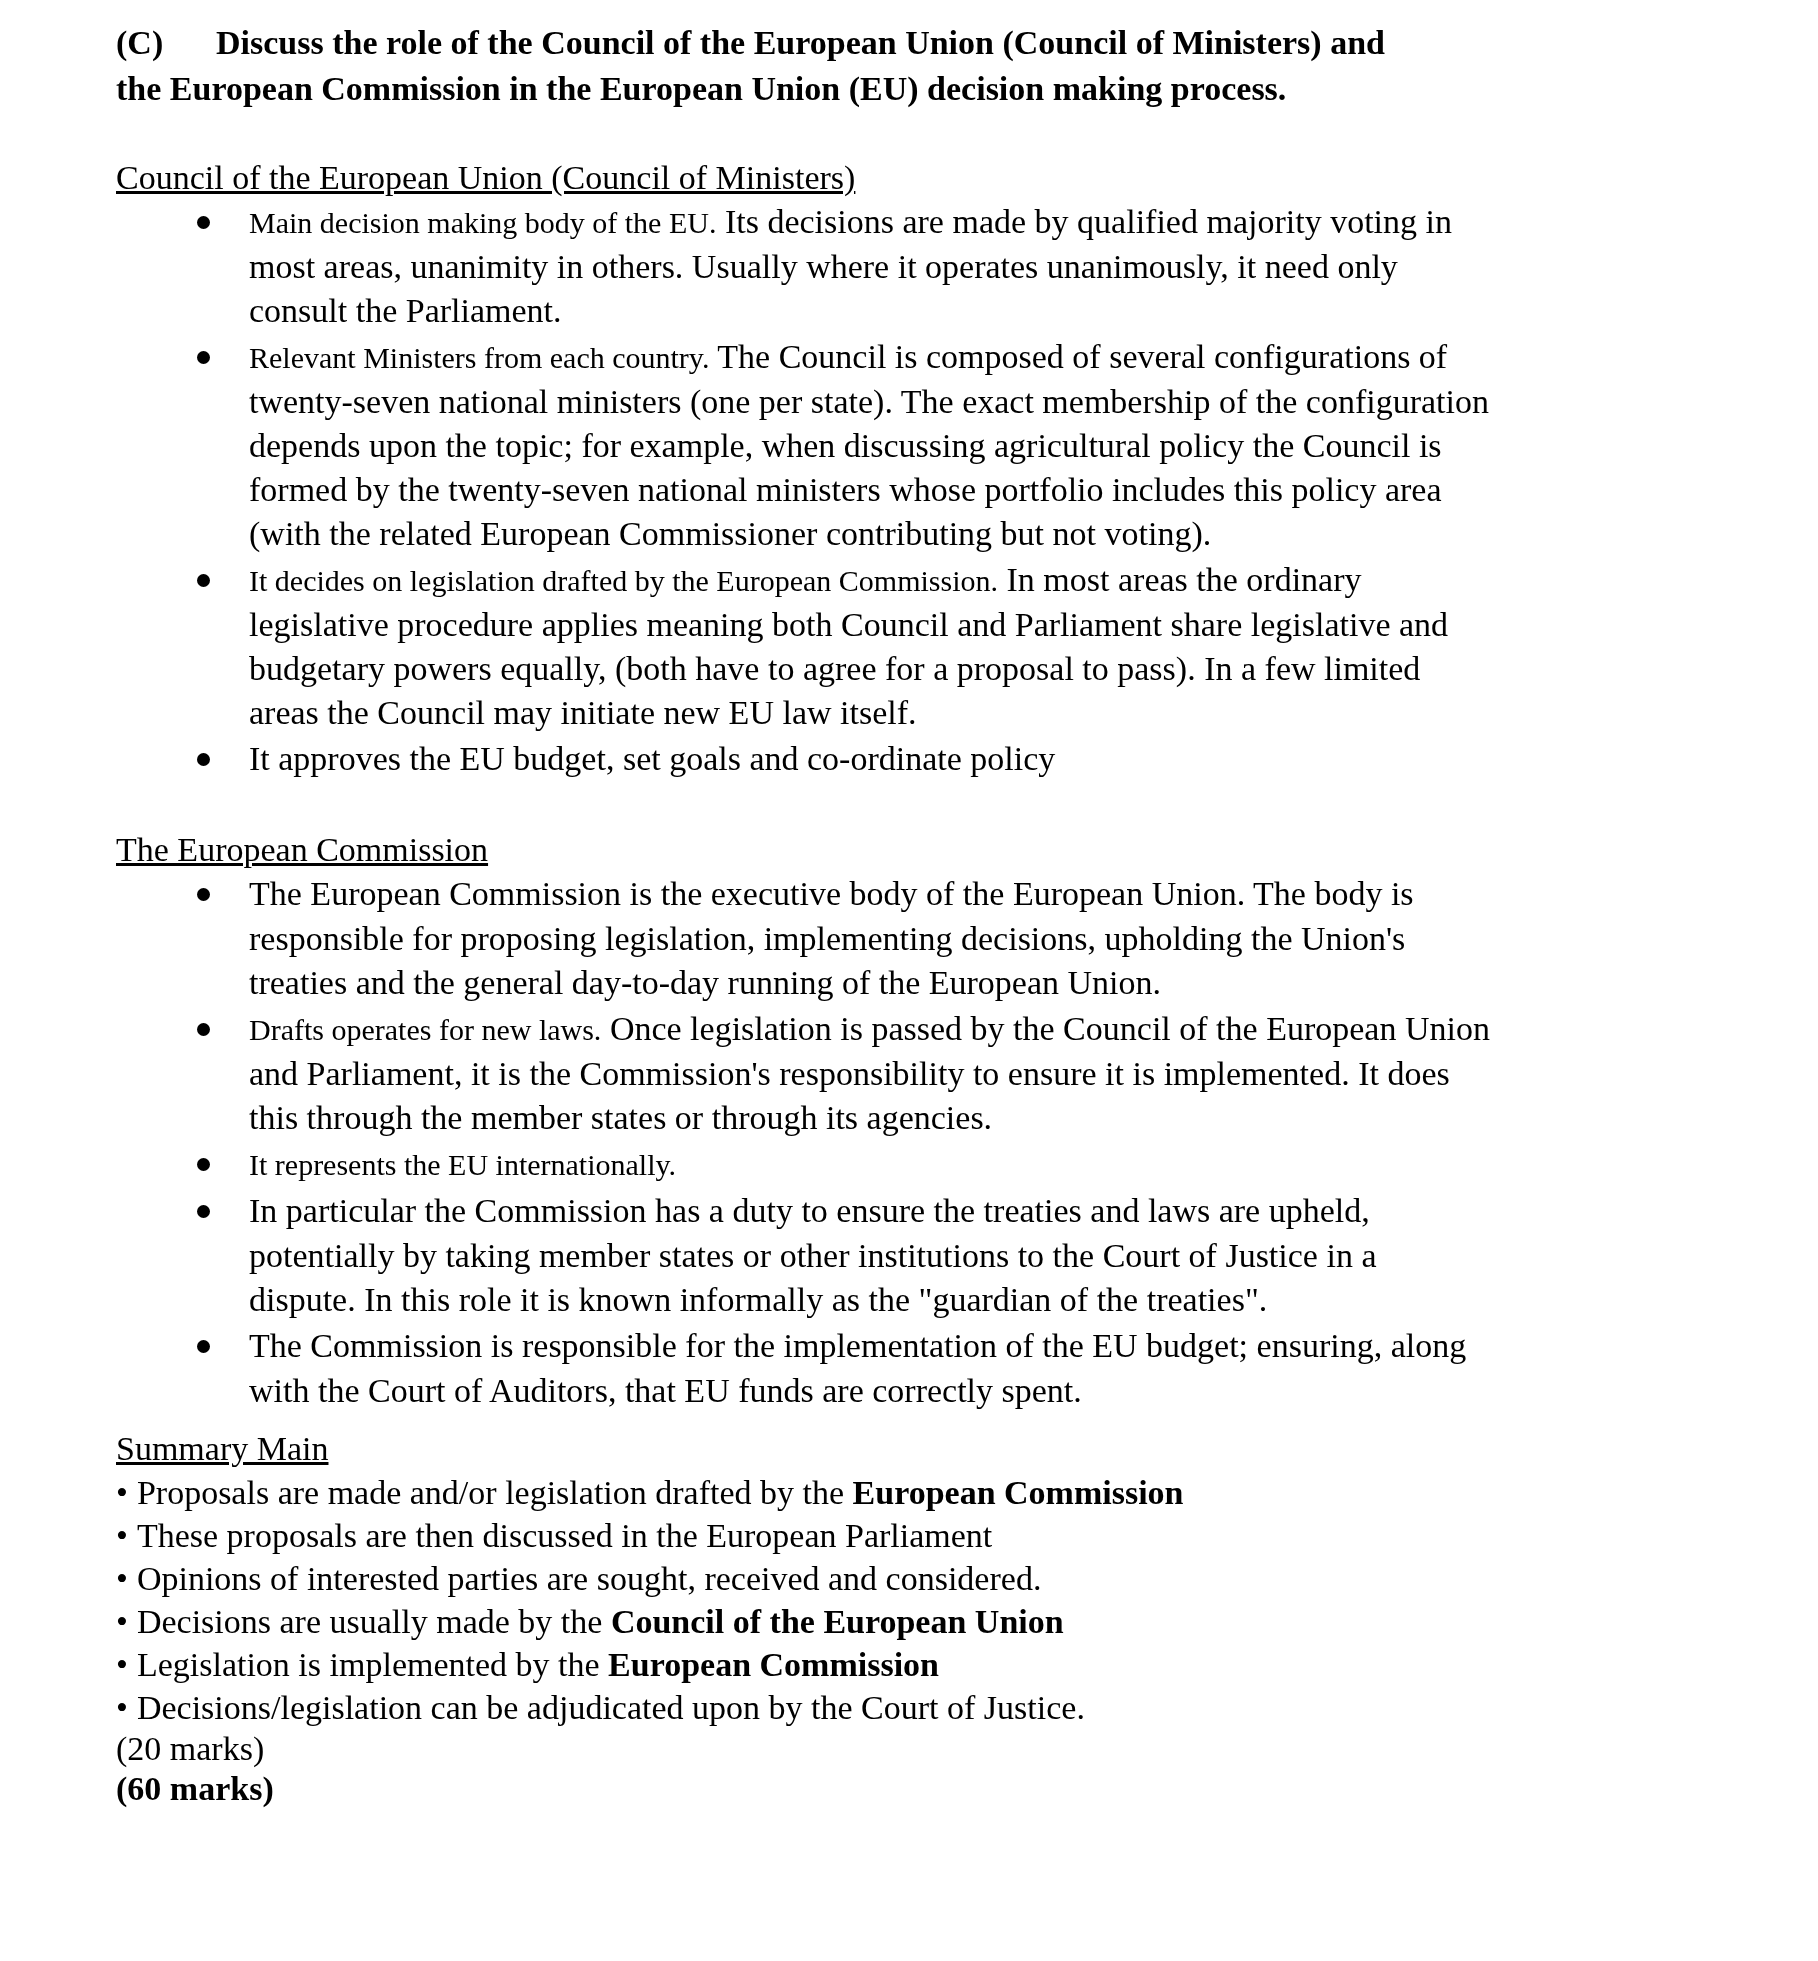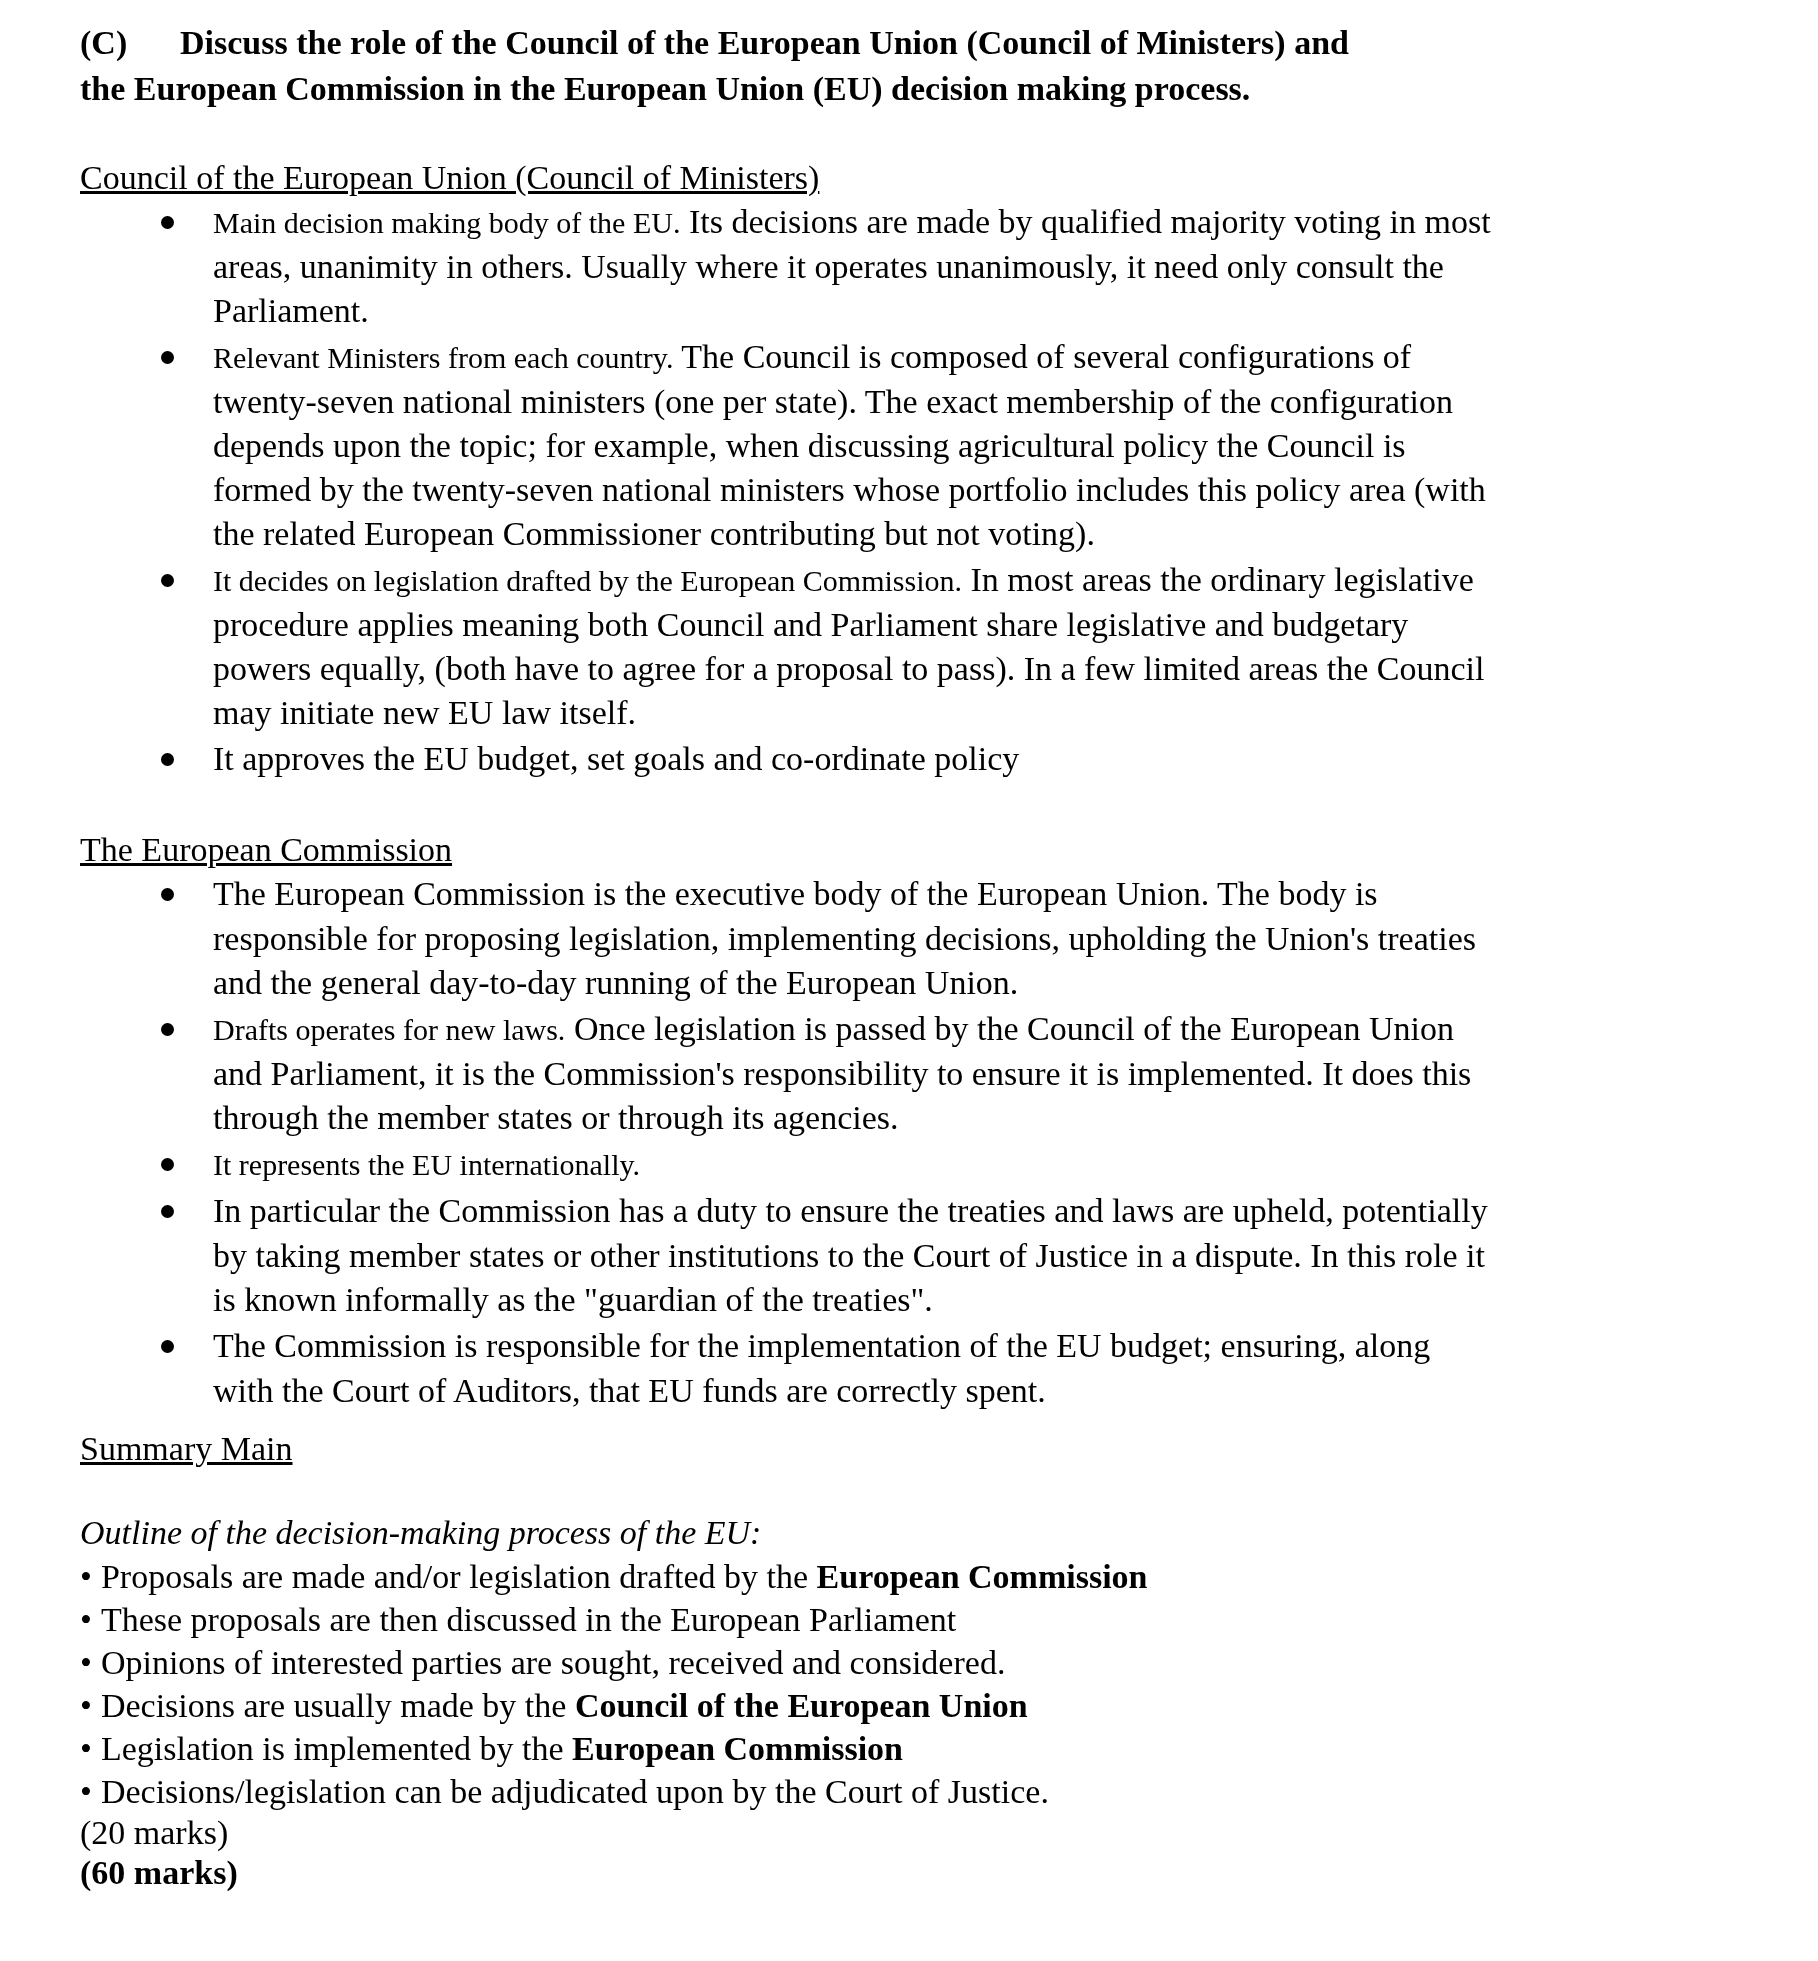--- a/index.html
+++ b/index.html
@@ -8,21 +8,21 @@
     background: #ffffff;
   }
   .page {
     position: relative;
     width: 1656px;
     height: 1961px;
     box-sizing: border-box;
     background: #ffffff;
     color: #000000;
     font-family: "Liberation Serif", "DejaVu Serif", serif;
-    padding: 20px 165px 0 80px;
+    padding: 20px 165px 0 116px;
     overflow: hidden;
   }
 
   
   .question-title {
     font-weight: bold;
     font-size: 34px;
     line-height: 46px;
   }
   .qlabel {
@@ -144,21 +144,20 @@
       <span class="lead"></span><span class="rest">In particular the Commission has a duty to ensure the treaties and laws are upheld, potentially by taking member states or other institutions to the Court of Justice in a dispute. In this role it is known informally as the "guardian of the treaties".</span>
     </li>
     <li>
       <span class="dot"></span>
       <span class="lead"></span><span class="rest">The Commission is responsible for the implementation of the EU budget; ensuring, along with the Court of Auditors, that EU funds are correctly spent.</span>
     </li>
   </ul>
 
   <h2 class="section-heading h-summary">Summary Main</h2>
 
-  <p class="intro">Outline of the decision-making process of the EU:</p>
 
   <div class="sum-item"><span>Proposals are made and/or legislation drafted by the </span><b>European Commission</b><span></span></div>
   <div class="sum-item"><span>These proposals are then discussed in the European Parliament</span><b></b><span></span></div>
   <div class="sum-item"><span>Opinions of interested parties are sought, received and considered.</span><b></b><span></span></div>
   <div class="sum-item"><span>Decisions are usually made by the </span><b>Council of the European Union</b><span></span></div>
   <div class="sum-item"><span>Legislation is implemented by the </span><b>European Commission</b><span></span></div>
   <div class="sum-item"><span>Decisions/legislation can be adjudicated upon by the Court of Justice.</span><b></b><span></span></div>
 
   <div class="marks">
     <div>(20 marks)</div>

